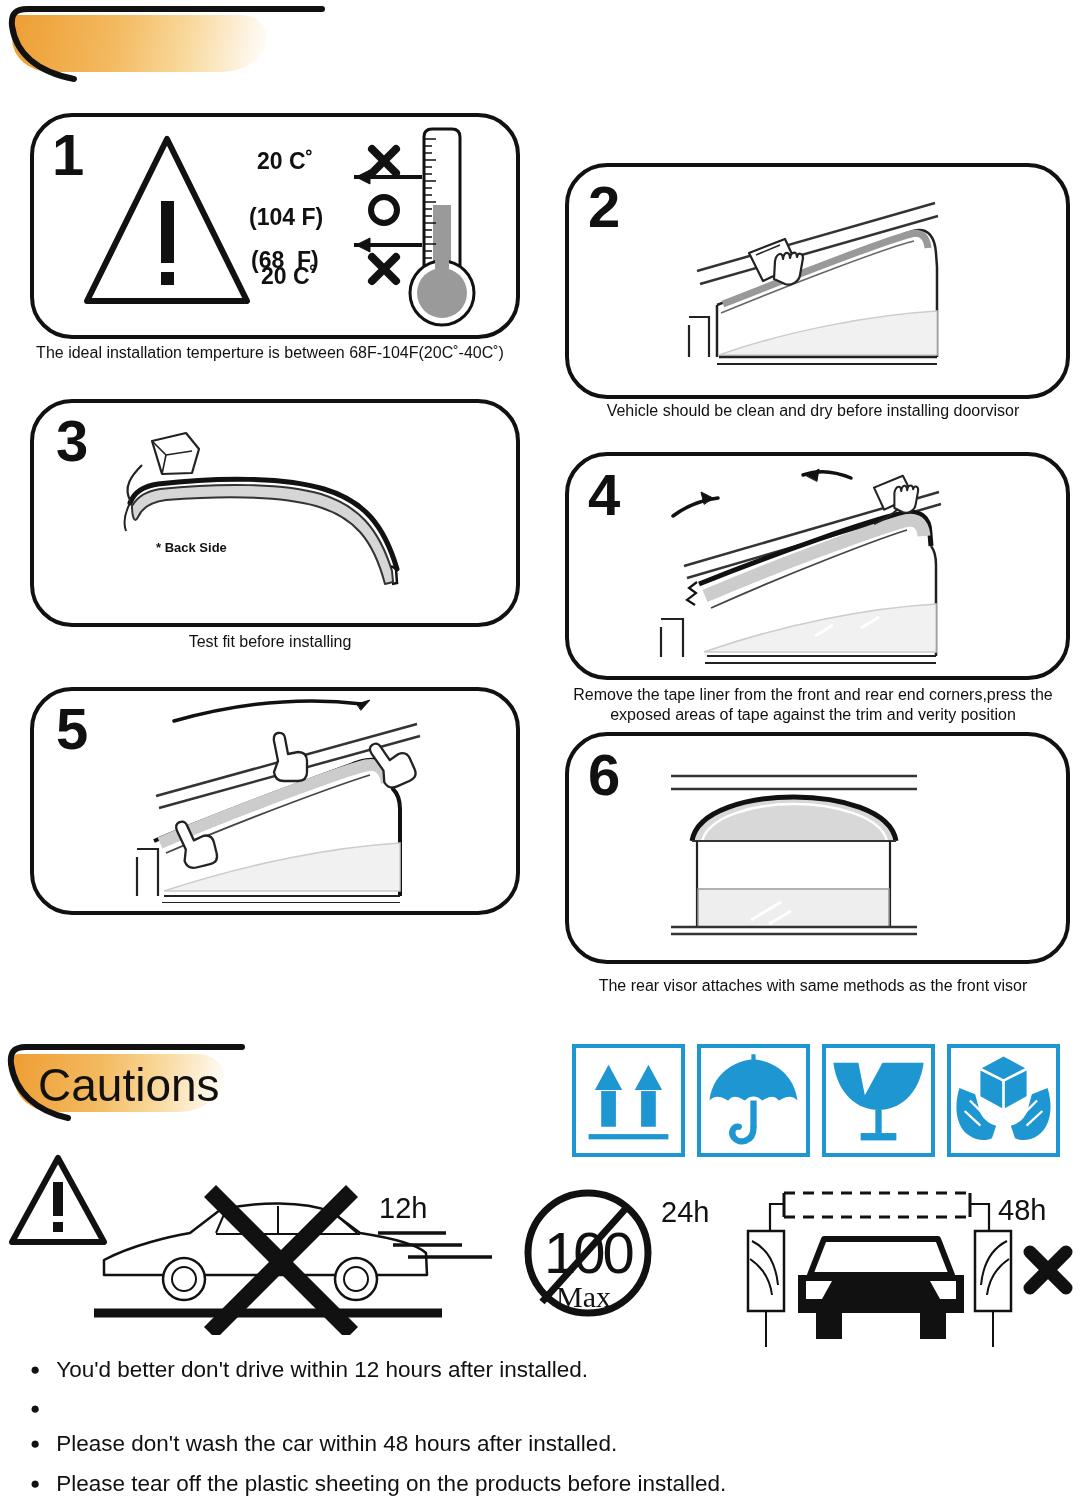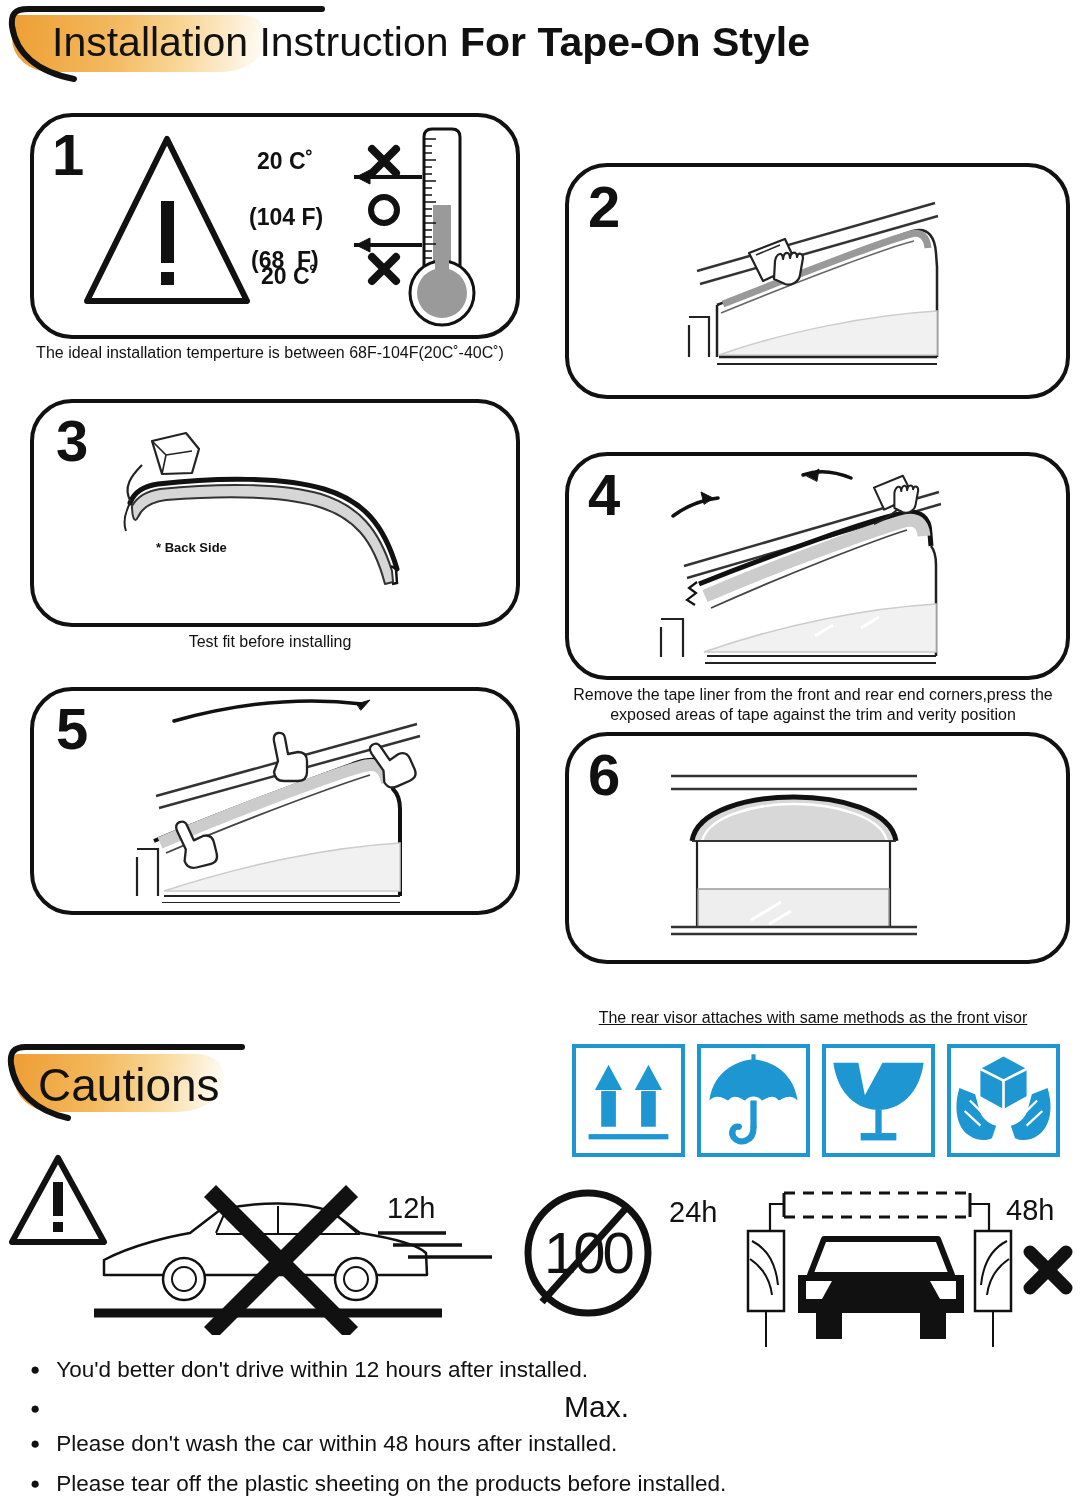--- a/index.html
+++ b/index.html
@@ -16,39 +16,36 @@
   .panel{position:absolute;border:4px solid #111;border-radius:42px;background:#fff;}
   .step-num{position:absolute;font-size:58px;font-weight:700;line-height:1;}
   .caption{position:absolute;text-align:center;font-size:16px;line-height:1.25;color:#111;}
   .cap-left{left:22px;width:496px;}
   .cap-right{left:556px;width:514px;}
   .backside{position:absolute;font-size:13px;font-weight:700;text-align:right;}
   .temp-label{position:absolute;font-size:23px;font-weight:700;white-space:pre;line-height:1.15;}
   
   .caution-title{position:absolute;font-size:46px;font-weight:400;}
   .ship-icon{position:absolute;width:105px;height:105px;border:4px solid #1E96D2;background:#fff;}
-  .hours-label{position:absolute;font-size:29px;font-weight:400;margin-left:8px;}
+  .hours-label{position:absolute;font-size:29px;font-weight:400;}
   .bullets{position:absolute;left:20px;top:1356px;width:1040px;list-style:none;margin:0;padding:0;}
   .bullets li{display:flex;align-items:flex-start;margin-bottom:11px;font-size:22.5px;line-height:1.25;}
   .bullets .dot{font-size:17px;margin:3px 16px 0 10px;}
   svg{display:block;}
   text{font-family:"Liberation Sans",sans-serif;}
 </style>
 </head>
 <body>
 
 <div id="page">
 
   <div class="swoosh-blob" style="left:12px;top:15px;width:255px;height:57px;"></div>
   <svg class="abs" style="left:2px;top:2px;" width="330" height="82" viewBox="0 0 330 82">
     <path d="M320,7 H26 C12,7 9,13 10,24 C14,52 36,70 72,77" fill="none" stroke="#111" stroke-width="6" stroke-linecap="round"></path>
   </svg>
-  <div class="title-line" style="left:52px;top:19px;">
-    <span class="title-reg">Installation Instruction </span><span class="title-bold">For Tape-On Style</span>
-  </div>
 
   <div class="panel" style="left:30px;top:113px;width:482px;height:218px;"></div>
   <div class="step-num" style="left:52px;top:126px;">1</div>
   <svg class="abs" style="left:34px;top:117px;" width="474" height="210" viewBox="0 0 474 210">
     <g>
       <path d="M133,22 L213,184 L53,184 Z" fill="none" stroke="#111" stroke-width="6" stroke-linejoin="round"></path>
       <rect x="127" y="84" width="13" height="62" fill="#111"></rect>
       <rect x="127" y="155" width="13" height="13" fill="#111"></rect>
     </g>
     <g stroke="#111" stroke-width="8" stroke-linecap="round">
@@ -98,20 +95,21 @@
       <path d="M148,197 H368" stroke="#222" stroke-width="2"></path>
       <path d="M120,150 H140 V190" stroke="#222" stroke-width="2.2"></path>
       <path d="M120,158 V190" stroke="#222" stroke-width="2.2"></path>
     </g>
     <g transform="translate(180,70)">
       <path d="M0,16 L36,2 L48,28 L14,44 Z" fill="#fff" stroke="#222" stroke-width="2.2" stroke-linejoin="round"></path>
       <path d="M7,18 L31,8" fill="none" stroke="#222" stroke-width="1.5"></path>
       <path d="M26,24 c2,-9 8,-9 8,-2 c1,-8 7,-8 7,-1 c1,-7 7,-7 7,-1 c1,-5 6,-4 6,1 l-3,17 c-1,7 -9,11 -15,9 l-11,-5 Z" fill="#fff" stroke="#222" stroke-width="2.2" stroke-linejoin="round"></path>
     </g>
   </svg>
+  <div class="caption cap-right" style="top:401px;">Vehicle should be clean and dry before installing doorvisor</div>
 
   <div class="panel" style="left:30px;top:399px;width:482px;height:220px;"></div>
   <div class="step-num" style="left:56px;top:412px;">3</div>
   <svg class="abs" style="left:34px;top:403px;" width="474" height="212" viewBox="0 0 474 212">
     <g>
       <path d="M96,100 Q102,84 124,81 C185,74 250,74 290,86 C330,98 350,122 363,166" fill="none" stroke="#111" stroke-width="5" stroke-linecap="round"></path>
       <path d="M98,103 Q106,89 126,86 C186,80 248,80 287,91 C325,103 345,126 358,168 L359,179 L351,181 C339,136 320,114 282,103 C246,93 186,93 132,97 Q110,100 104,114 C100,122 98,112 98,103 Z" fill="#d6d6d6" stroke="#333" stroke-width="2" stroke-linejoin="round"></path>
       <path d="M357,163 L362,166 L363,180 L358,181" fill="none" stroke="#111" stroke-width="2.5"></path>
       <path d="M97,99 C88,84 98,72 108,62" fill="none" stroke="#222" stroke-width="2.2"></path>
       <path d="M96,100 C91,110 89,120 92,128" fill="none" stroke="#222" stroke-width="2"></path>
@@ -189,21 +187,21 @@
       <path d="M102,40 H348 M102,53 H348" stroke="#333" stroke-width="2.5"></path>
       <path d="M123,105 C128,74 180,61 225,61 C270,61 322,74 327,105" fill="#d8d8d8" stroke="#111" stroke-width="5"></path>
       <path d="M133,105 C140,80 185,68 225,68 C265,68 312,80 318,105" stroke="#fff" stroke-width="2.5"></path>
       <path d="M123,105 H327" stroke="#333" stroke-width="2"></path>
       <path d="M128,105 V191 M321,105 V191" stroke="#222" stroke-width="2.2"></path>
       <rect x="129" y="153" width="191" height="38" fill="#eee" stroke="#999" stroke-width="1.5"></rect>
       <path d="M182,184 l30,-18 M200,188 l22,-13" stroke="#fff" stroke-width="3"></path>
       <path d="M102,191 H348 M102,198 H348" stroke="#333" stroke-width="2.5"></path>
     </g>
   </svg>
-  <div class="caption cap-right" style="top:1008px;text-decoration:underline;">The rear visor attaches with same methods as the front visor</div>
+  <div class="caption cap-right" style="top:976px;">The rear visor attaches with same methods as the front visor</div>
 
   <div class="swoosh-blob" style="left:14px;top:1054px;width:210px;height:58px;"></div>
   <svg class="abs" style="left:2px;top:1040px;" width="250" height="84" viewBox="0 0 250 84">
     <path d="M240,7 H24 C11,7 8,13 9,24 C13,52 34,71 66,78" fill="none" stroke="#111" stroke-width="6" stroke-linecap="round"></path>
   </svg>
   <div class="caution-title" style="left:38px;top:1058px;">Cautions</div>
 
   <div class="ship-icon" style="left:572px;top:1044px;">
     <svg width="105" height="105" viewBox="0 0 100 100">
       <g fill="#1E96D2">
@@ -268,21 +266,21 @@
     </g>
   </svg>
   <div class="hours-label" style="left:379px;top:1192px;">12h</div>
 
   <svg class="abs" style="left:522px;top:1180px;" width="138" height="150" viewBox="0 0 138 150">
     <circle cx="66" cy="73" r="60" fill="none" stroke="#111" stroke-width="7"></circle>
     <text x="66" y="93" text-anchor="middle" font-size="58" letter-spacing="-3" fill="#111">100</text>
     <path d="M106,26 L20,122" stroke="#111" stroke-width="7"></path>
   </svg>
   <div class="hours-label" style="left:661px;top:1196px;text-align:center;">24h</div>
-  <div class="hours-label" style="left:556px;top:1390px;font-size:30px;">Max.</div>
+  <div class="hours-label" style="left:556px;top:1280px;font-size:30px;font-family:Liberation Serif, serif;">Max.</div>
 
   <svg class="abs" style="left:742px;top:1183px;" width="275" height="168" viewBox="0 0 275 168">
     <g fill="none" stroke="#111">
       <path d="M42,10 H228" stroke-width="3" stroke-dasharray="11 8"></path>
       <path d="M42,34 H228" stroke-width="3" stroke-dasharray="11 8"></path>
       <path d="M42,10 V34 M228,10 V34" stroke-width="3"></path>
       <path d="M28,48 V21 H42 M228,21 H247 V48" stroke-width="2.2"></path>
       <rect x="6" y="48" width="36" height="80" fill="#fff" stroke-width="2.5"></rect>
       <path d="M10,58 C26,66 34,82 36,102 M8,76 C20,84 28,96 30,112" stroke-width="2"></path>
       <rect x="233" y="48" width="36" height="80" fill="#fff" stroke-width="2.5"></rect>

